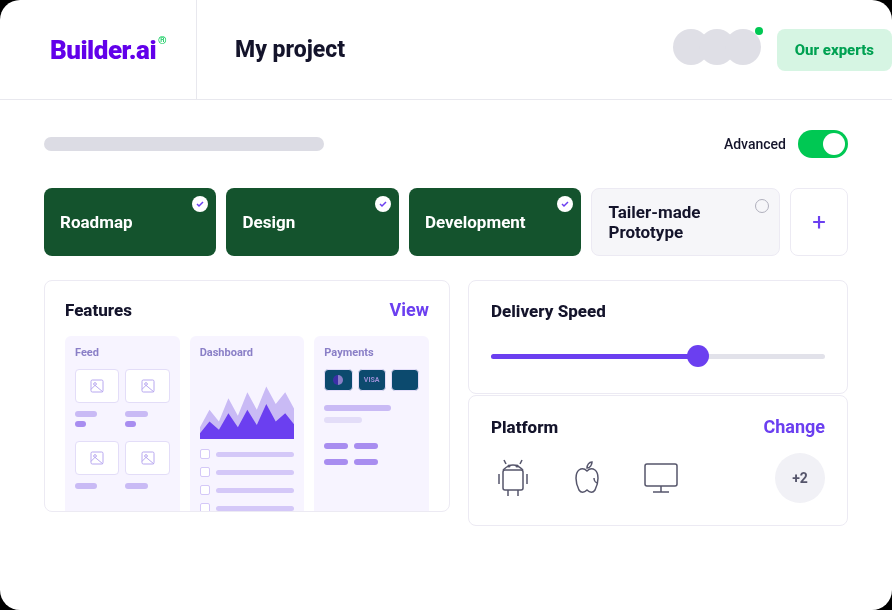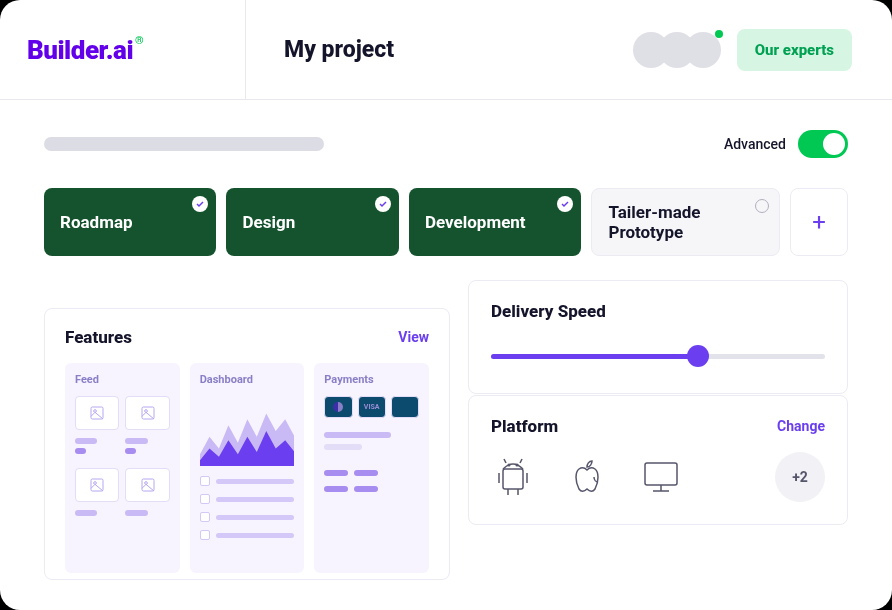--- a/index.html
+++ b/index.html
@@ -2,26 +2,26 @@
 <html><head>
 <meta charset="utf-8">
 <style>
   * { box-sizing: border-box; margin: 0; padding: 0; }
   body { font-family: -apple-system, BlinkMacSystemFont, "Segoe UI", Roboto, Arial, sans-serif; background: #000; }
   .window {
     width: 892px; height: 610px; background: #fff; border-radius: 20px;
     margin: 0 auto; position: relative; overflow: hidden;
   }
   .topbar { display: flex; align-items: center; height: 100px; border-bottom: 1px solid #e8e8ee; }
-  .logo-cell { width: 246px; height: 100%; display: flex; align-items: center; padding-left: 27px; border-right: 1px solid #e8e8ee; }
+  .logo-cell { width: 197px; height: 100%; display: flex; align-items: center; padding-left: 50px; border-right: 1px solid #e8e8ee; }
   .logo { display: flex; align-items: flex-start; gap: 2px; color: #6200ea; font-weight: 800; font-size: 26px; letter-spacing: -0.5px; line-height: 1; }
   .logo .reg { font-size: 11px; font-weight: 800; color: #00c853; margin-top: -2px; }
   .logo .b-glyph { font-weight: 900; }
   .title-cell { padding-left: 38px; font-size: 23px; font-weight: 800; color: #14142b; flex: 1; }
-  .right-cell { display: flex; align-items: center; gap: 16px; padding-right: 40px; }
+  .right-cell { display: flex; align-items: flex-start; gap: 16px; }
   .avatars { position: relative; display: flex; align-items: center; }
   .avatar { width: 36px; height: 36px; background: #dfdfe6; border-radius: 50%; }
   .avatar + .avatar { margin-left: -10px; }
   .avatar:nth-child(3)::after { content: ""; position: absolute; top: -2px; right: -2px; width: 8px; height: 8px; background: #00c853; border-radius: 50%; }
   .experts-btn { background: #d6f5e3; color: #00a152; border-radius: 8px; padding: 12px 18px; font-weight: 800; font-size: 15px; }
 
   .content { padding: 30px 44px 0 44px; }
   .row1 { display: flex; align-items: center; justify-content: space-between; margin-bottom: 30px; gap: 8px; }
   .skeleton-bar { width: 280px; height: 14px; border-radius: 8px; background: #dcdce4; }
   .adv-wrap { display: flex; align-items: center; gap: 12px; }
@@ -33,24 +33,24 @@
   .phase { flex: 1; position: relative; border-radius: 8px; padding: 20px 16px; height: 68px; display: flex; align-items: center; font-weight: 700; font-size: 17px; }
   .phase.active { background: #14532d; color: #fff; }
   .phase.inactive { background: #f6f6f9; border: 1px solid #eceaf3; color: #14142b; flex: 1.1; }
   .phase .check { position: absolute; top: 8px; right: 8px; width: 16px; height: 16px; border-radius: 50%; background: #fff; display: flex; align-items: center; justify-content: center; }
   .phase .check svg { width: 10px; height: 10px; }
   .phase.inactive .radio { position: absolute; top: 10px; right: 10px; width: 14px; height: 14px; border: 1.5px solid #b0b0bd; border-radius: 50%; }
   .add-phase { width: 58px; height: 68px; border: 1px solid #eceaf3; border-radius: 8px; display: flex; align-items: center; justify-content: center; color: #6b3ff0; font-size: 24px; font-weight: 400; }
 
   .panels { display: flex; gap: 18px; }
   .panel { border: 1px solid #eceaf3; border-radius: 8px; background: #fff; }
-  .features-panel { flex: 1; padding: 18px 20px 16px 20px; height: 272px; overflow: hidden; margin-top: 28px; }
+  .features-panel { flex: 1; padding: 18px 20px 16px 20px; height: 232px; overflow: hidden; }
   .panel-head { display: flex; justify-content: space-between; align-items: center; margin-bottom: 16px; }
   .panel-title { font-size: 17px; font-weight: 800; color: #14142b; }
-  .view-link { font-size: 14px; font-weight: 700; color: #6b3ff0; }
+  .view-link { font-size: 18px; font-weight: 700; color: #6b3ff0; }
 
   .feature-cards { display: flex; gap: 10px; }
   .fcard { flex: 1; background: #f7f4ff; border-radius: 6px; padding: 10px; height: 210px; overflow: hidden; }
   .fcard-title { font-size: 11px; color: #8a7fc7; font-weight: 700; margin-bottom: 10px; }
   .thumb-row { display: flex; gap: 6px; margin-bottom: 8px; }
   .thumb { flex: 1; height: 34px; background: #fff; border: 1px solid #e3ddf8; border-radius: 4px; display: flex; align-items: center; justify-content: center; }
   .thumb svg { width: 16px; height: 16px; stroke: #b8a8f0; }
   .sk { height: 6px; border-radius: 3px; background: #c9baf5; }
   .sk.short { width: 50%; }
   .sk.tiny { width: 25%; background: #a88df0; }

